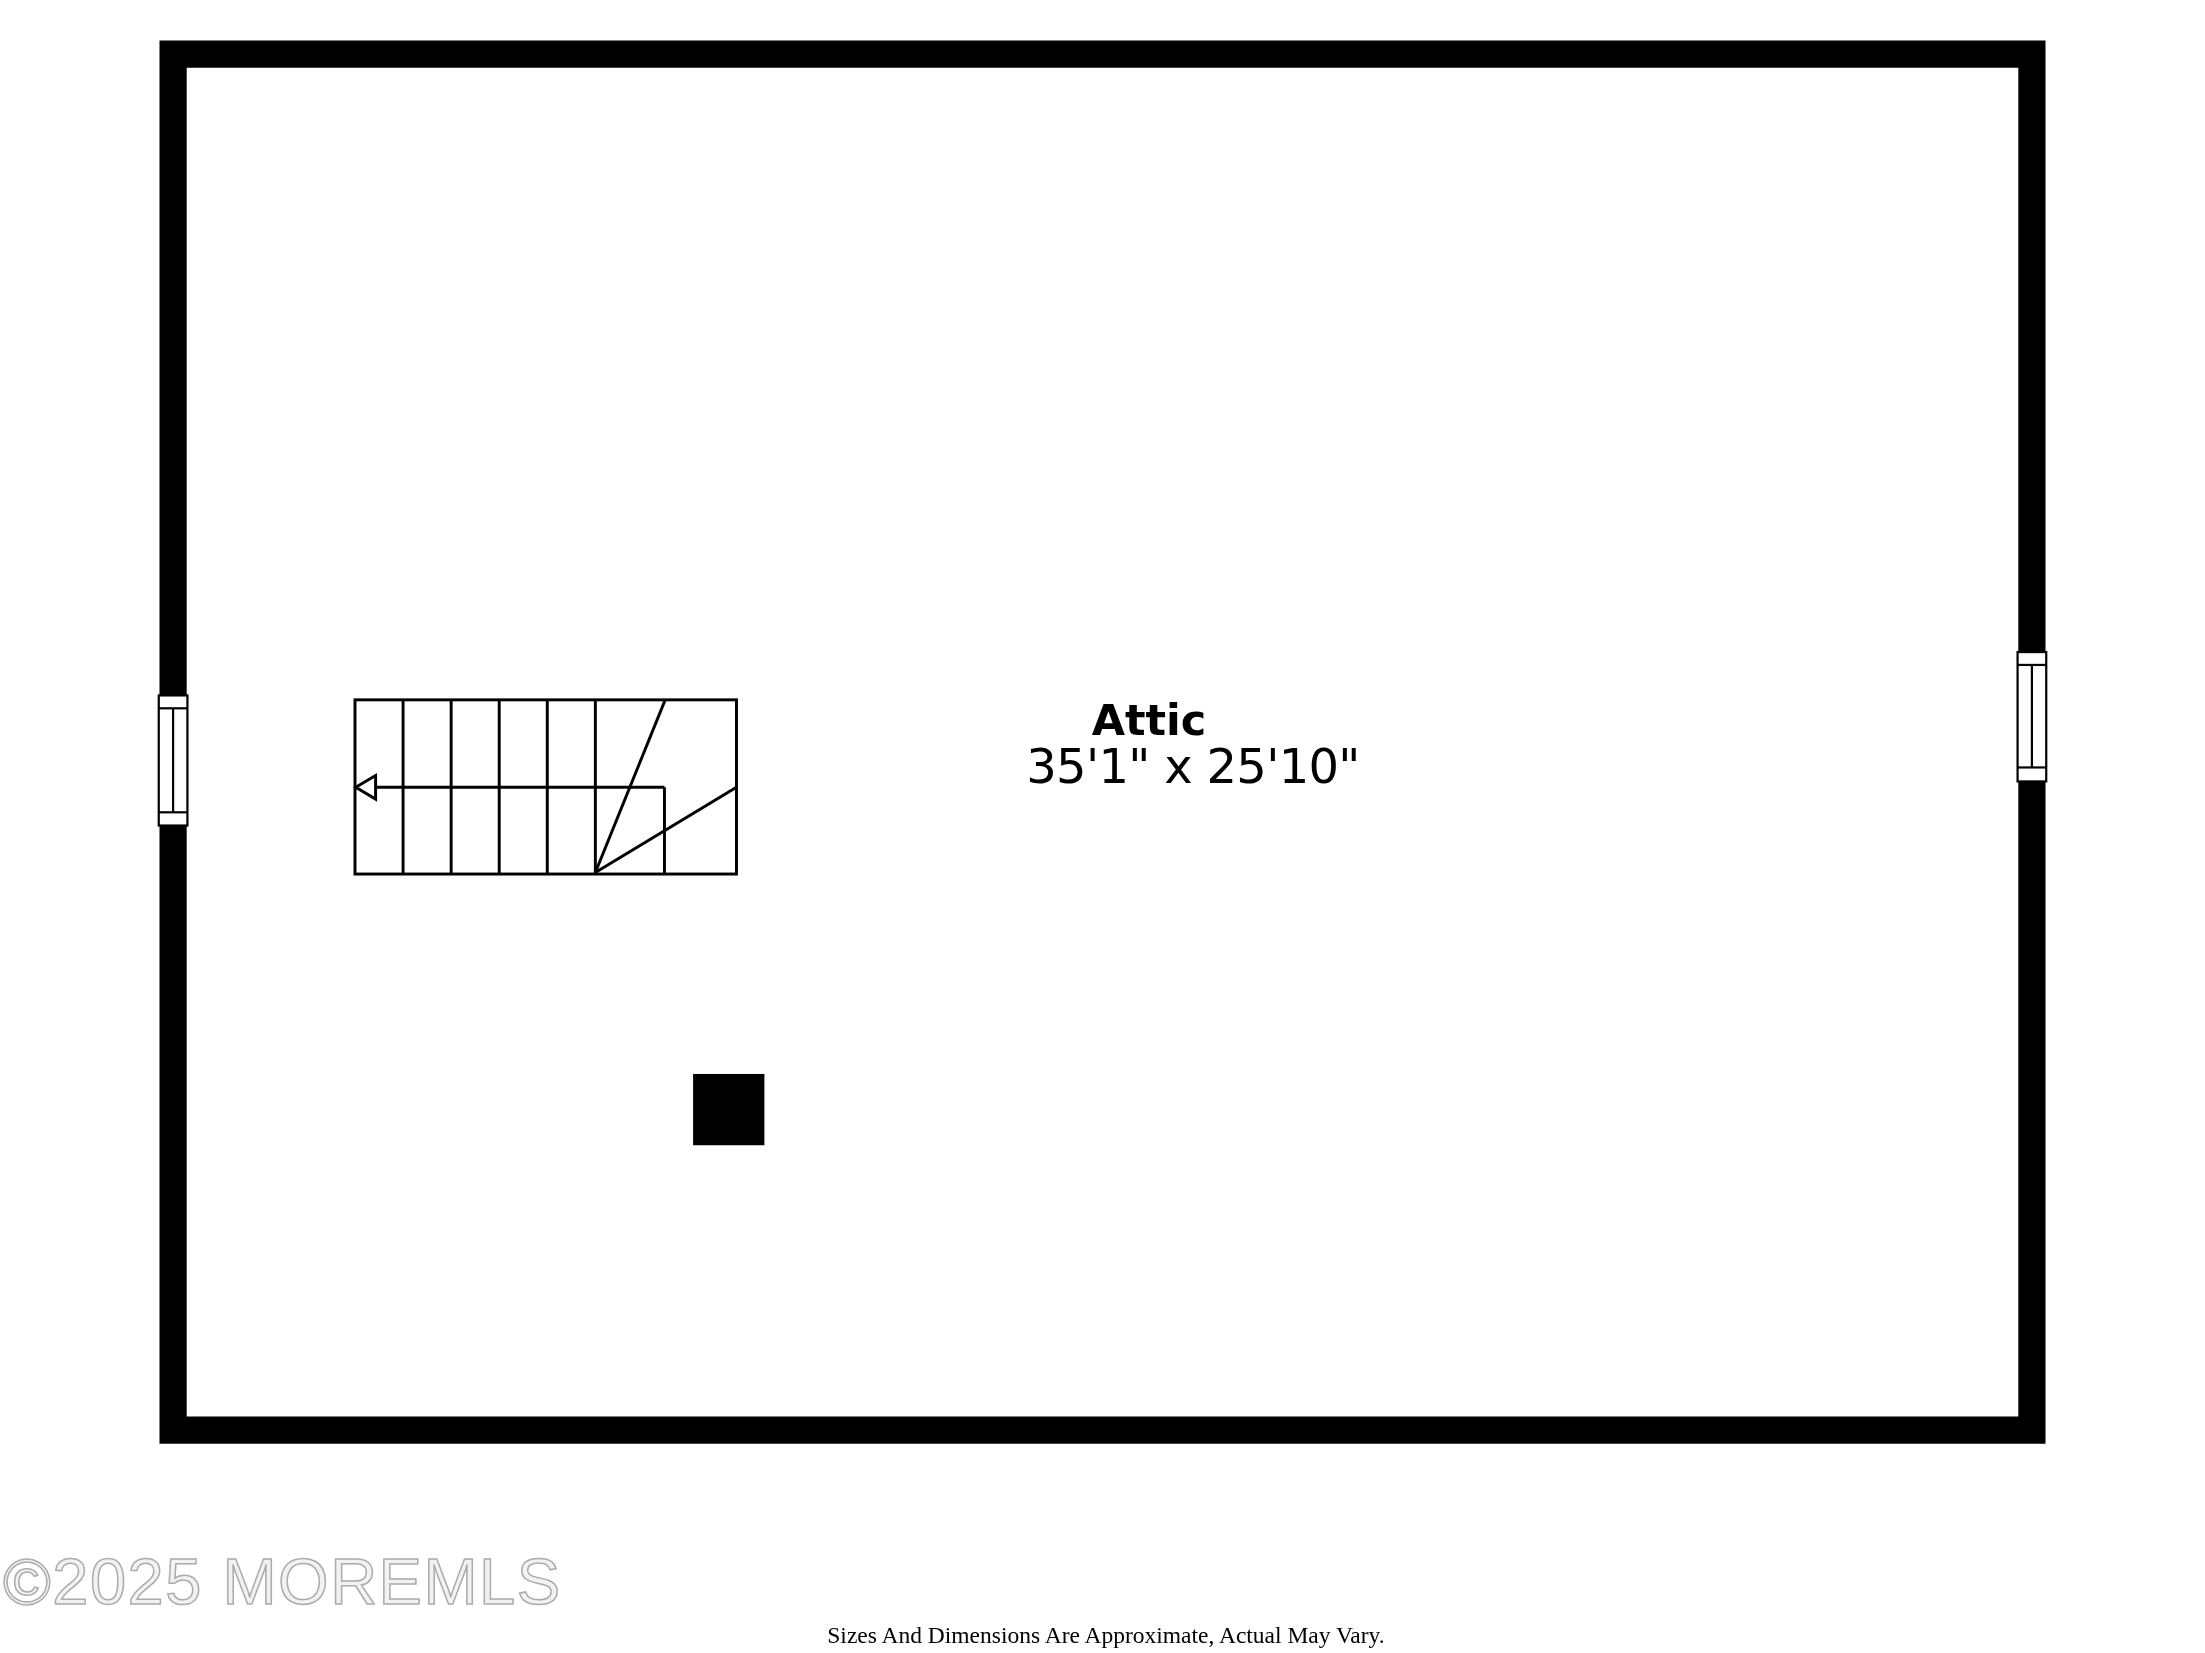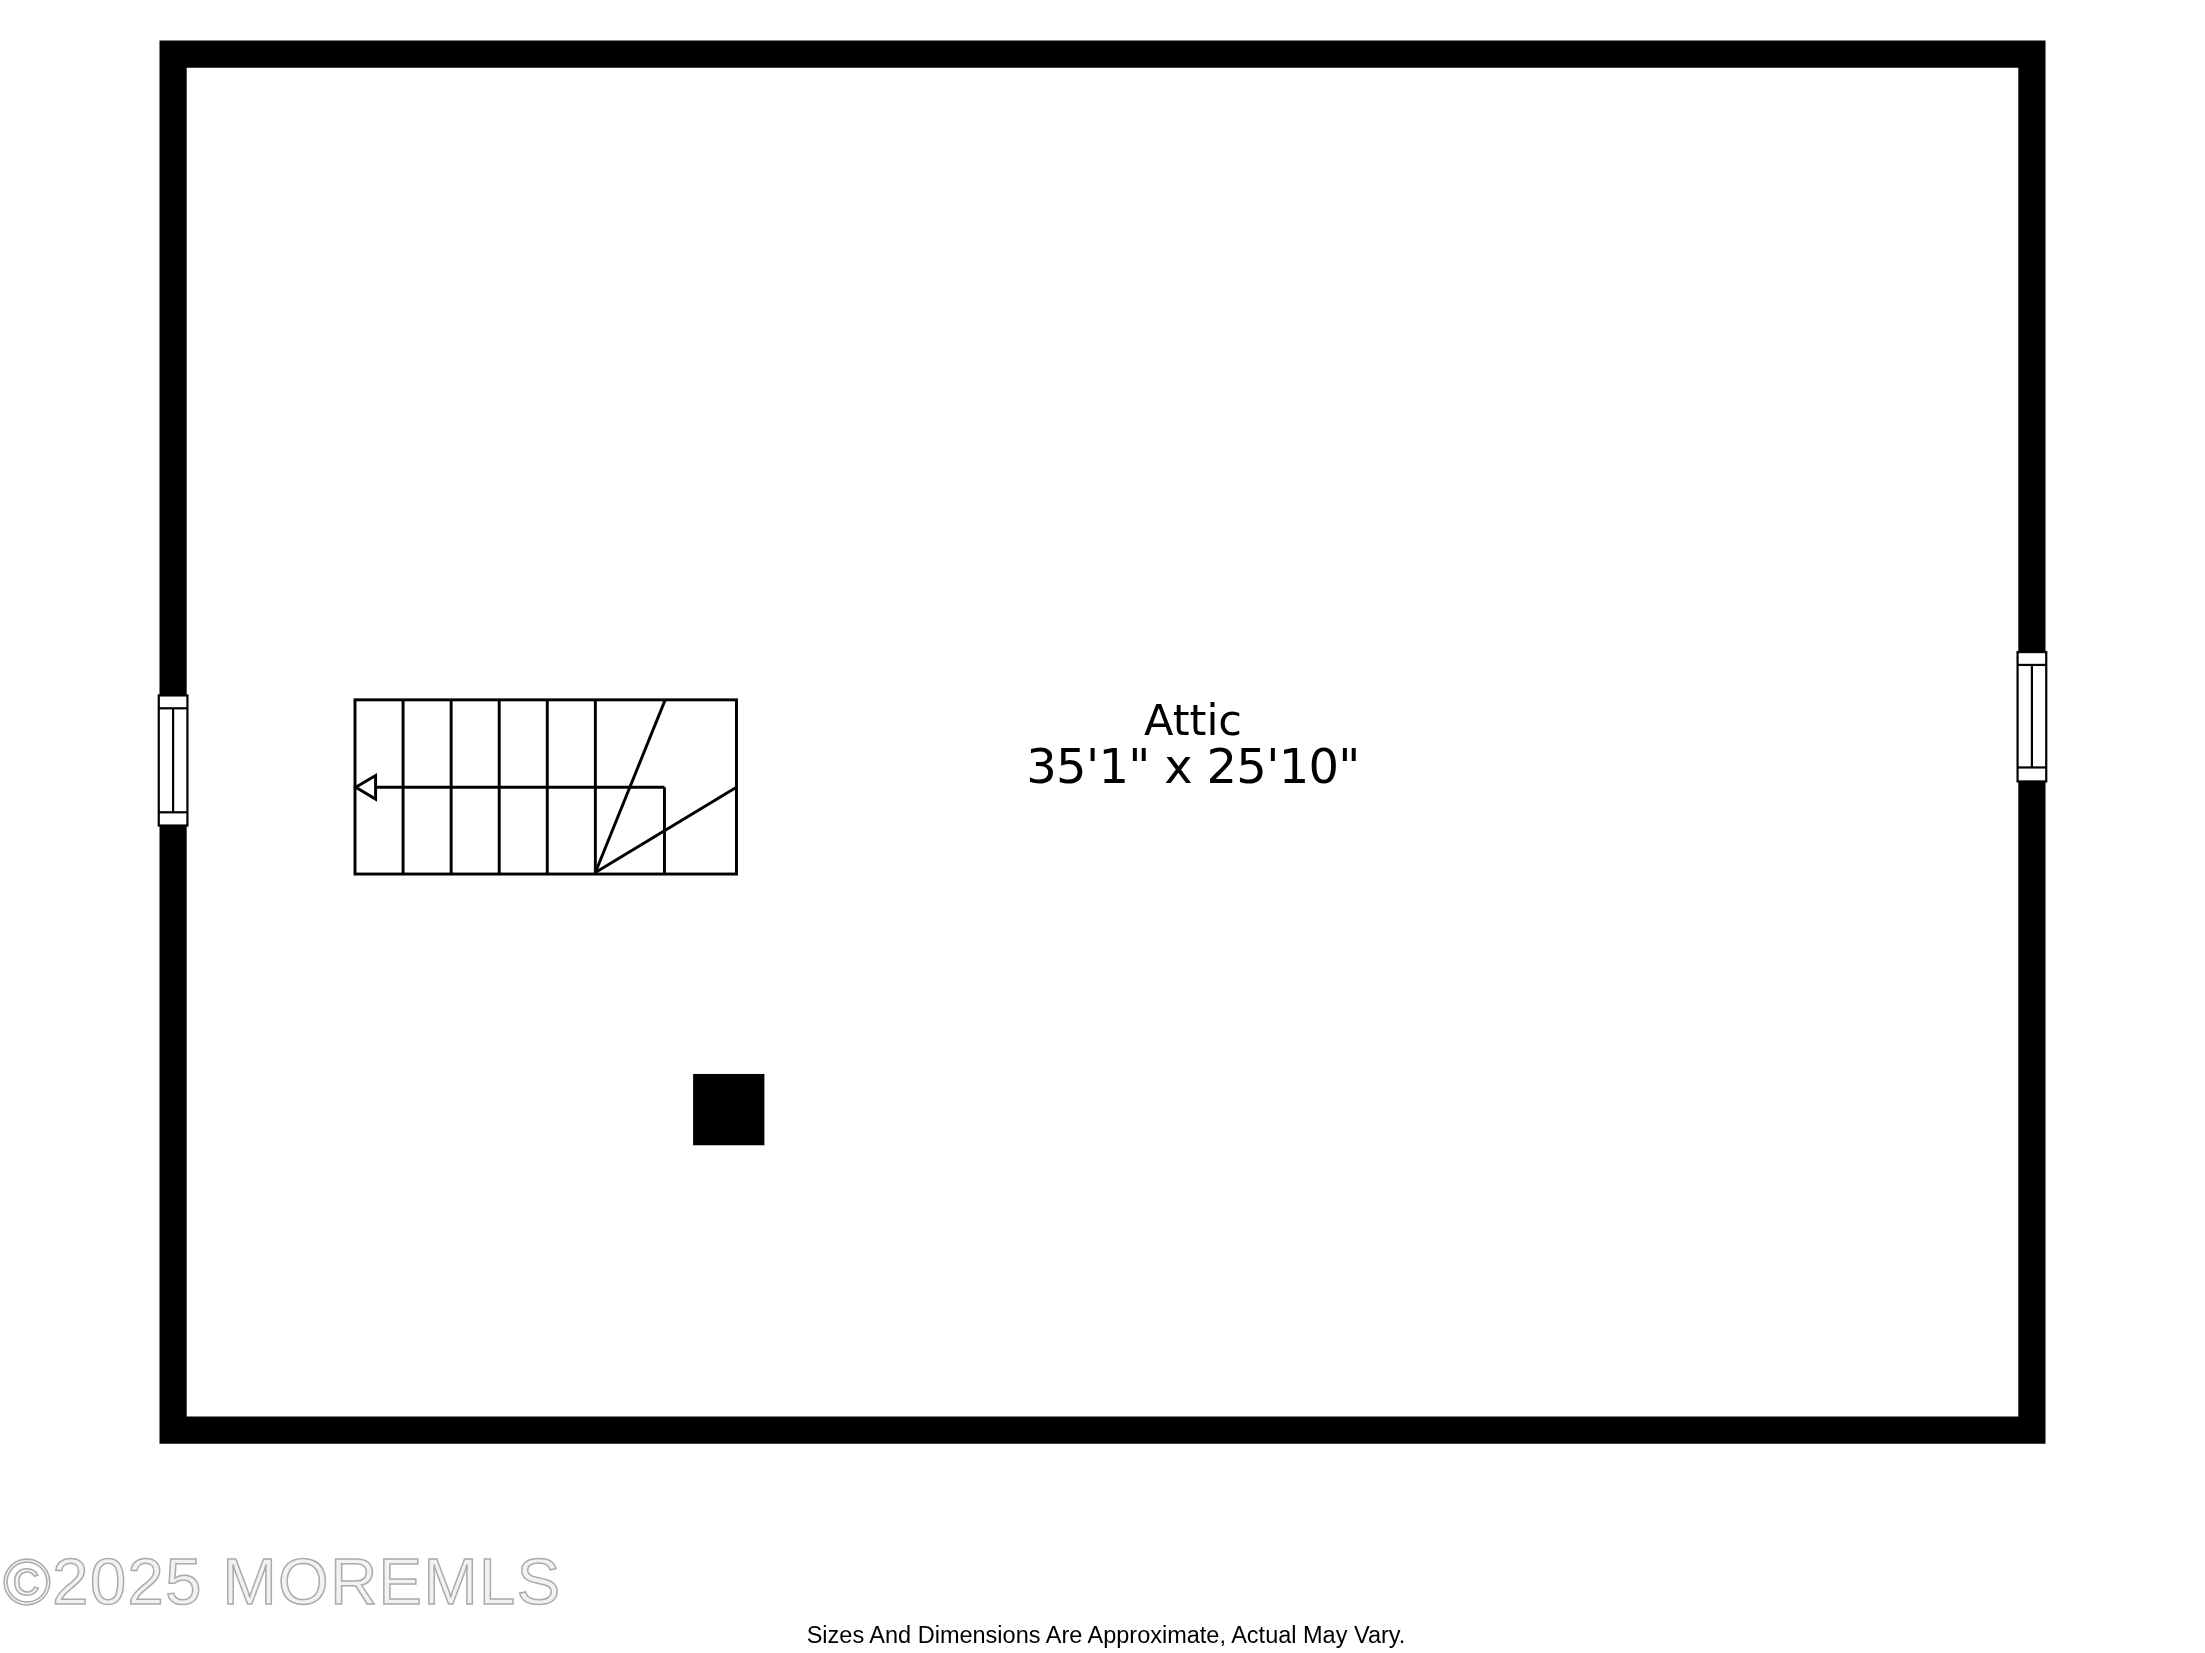--- a/index.html
+++ b/index.html
@@ -23,37 +23,38 @@
     height: 1654px;
   }
   .label {
     position: absolute;
     white-space: nowrap;
     color: #000000;
     line-height: 1;
   }
   #room-name {
     top: 699px;
-    left: 1193px;
+    left: 1149px;
     transform: translateX(-50%);
     font-size: 43px;
+    font-weight: bold;
   }
   #room-dims {
     top: 742px;
     left: 1193px;
     transform: translateX(-50%);
     font-size: 48px;
     letter-spacing: -0.7px;
   }
   #disclaimer {
     top: 1624px;
     left: 1106px;
     transform: translateX(-50%);
     font-size: 23.5px;
-    font-family: Liberation Sans, sans-serif;
+    font-family: Liberation Serif, serif;
   }
   #watermark {
     top: 1549px;
     left: 2.9px;
     font-size: 65px;
     letter-spacing: 1.5px;
     font-family: "Liberation Sans", sans-serif;
     color: rgba(0,0,0,0.05);
     -webkit-text-stroke: 1.5px #ababab;
   }

